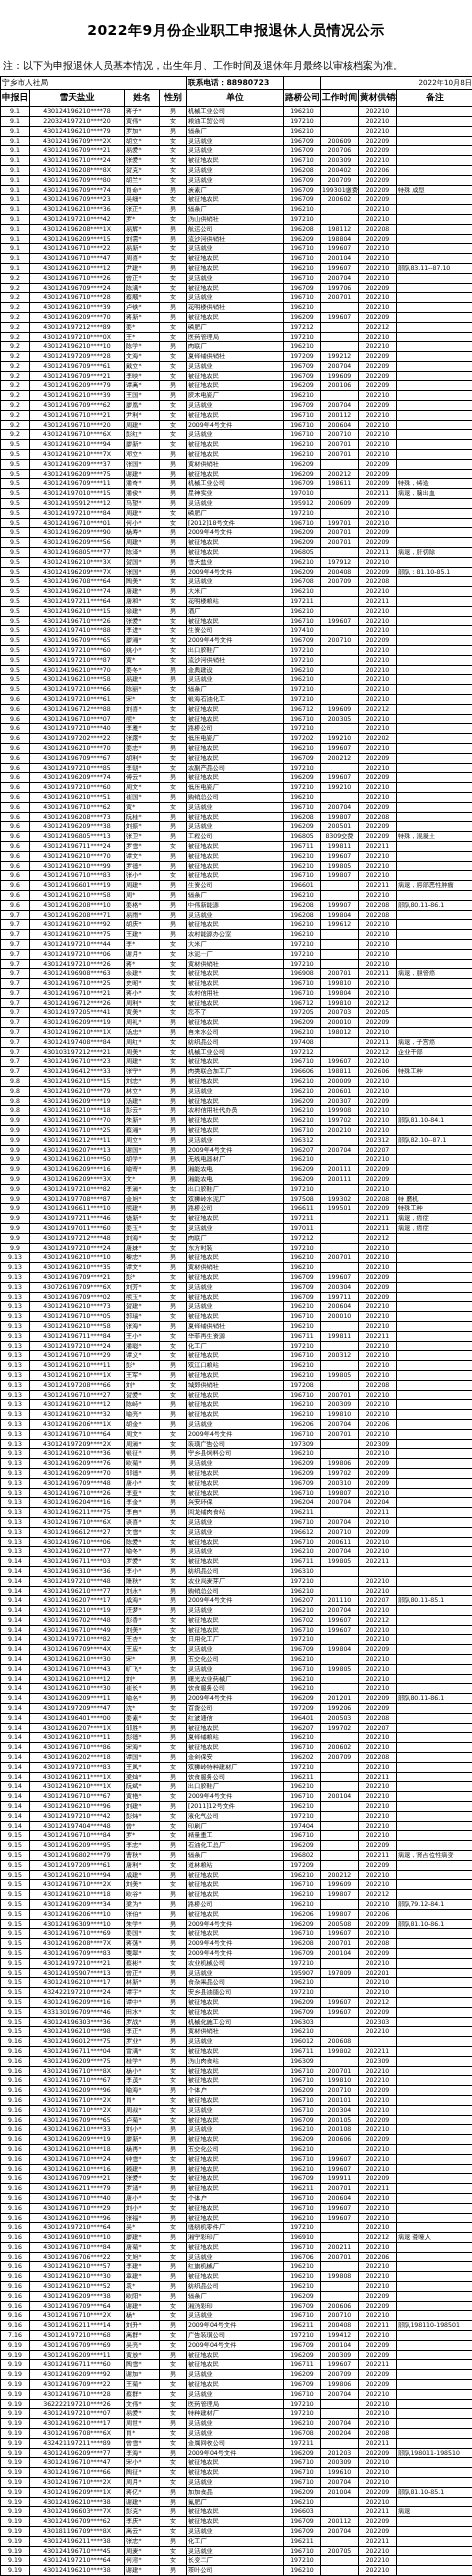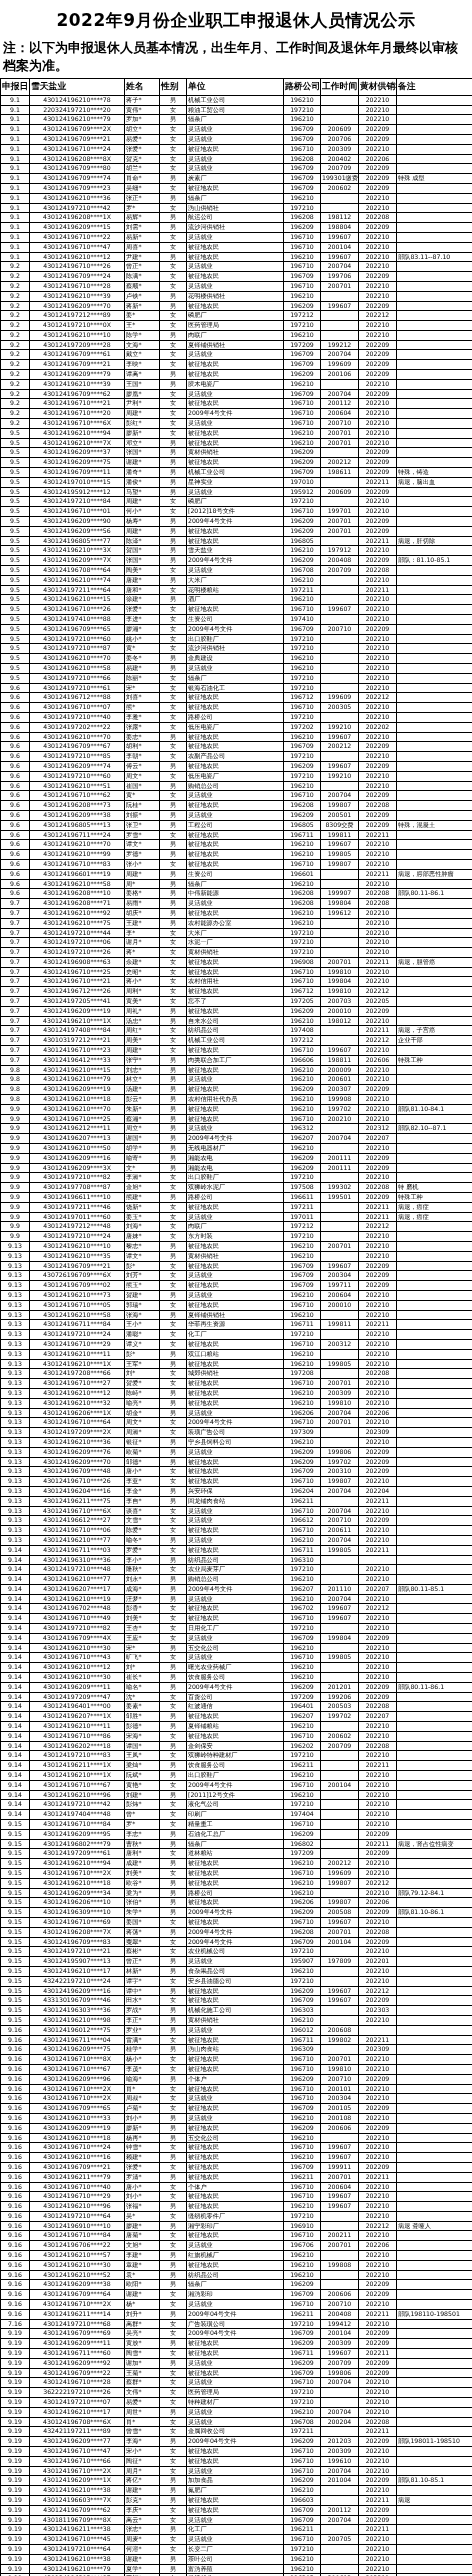--- a/index.html
+++ b/index.html
@@ -1,26 +1,26 @@
 <!DOCTYPE html>
 <html style="font-size:8.2px"><head>
 <meta charset="utf-8">
 <style>
   html,body{margin:0;padding:0;background:#fff;color:#000;}
   body{width:472px;font-family:"DejaVu Sans",sans-serif;}
   .page{width:472px;}
-  .title{margin:5px;padding:5.2px 0 2.1px;text-align:center;font-size:17px;font-weight:bold;letter-spacing:0.5px;line-height:1.2;}
-  .note{padding:1px 3.1px 3.1px;font-size:13px;font-weight:bold;}
+  .title{margin:17px;padding:5.2px 0 2.1px;text-align:center;font-size:14px;font-weight:bold;letter-spacing:0.5px;line-height:1.2;}
+  .note{padding:1px 3.1px 3.1px;font-size:10px;font-weight:normal;}
   table{border-collapse:collapse;table-layout:fixed;width:472px;}
   td,th{border:0.5px solid #000;box-sizing:border-box;overflow:hidden;white-space:nowrap;padding:0 1px;}
   tr.info-row td{height:13px;font-size:7.7px;}
   tr.info-row td.bureau{text-align:left;}
   tr.info-row td.phone{font-weight:bold;}
   tr.info-row td.pubdate{text-align:right;font-size:7.2px;}
-  tr.head-row th{height:17px;font-size:8.8px;font-weight:bold;text-align:left;}
+  tr.head-row th{height:17px;font-size:8.8px;font-weight:bold;text-align:center;}
   tbody td{height:9.8px;line-height:8.8px;font-size:6.2px;}
   td.a-c{text-align:center;}
   td.a-l{text-align:left;}
 </style>
 </head>
 <body>
 
 <div class="page">
   <h1 class="title">2022年9月份企业职工申报退休人员情况公示</h1>
   <div class="note">注：以下为申报退休人员基本情况，出生年月、工作时间及退休年月最终以审核档案为准。</div>
@@ -31,20 +31,26 @@
         <col style="width:95px">
         <col style="width:35px">
       <col style="width:27px">
         <col style="width:97px">
         <col style="width:37px">
       <col style="width:38px">
         <col style="width:38px">
         <col style="width:77px">
     </colgroup>
     <thead>
+      <tr class="info-row">
+        <td colspan="4" class="bureau">宁乡市人社局</td>
+        <td class="phone">联系电话：88980723</td>
+        <td></td>
+        <td colspan="3" class="pubdate">2022年10月8日</td>
+      </tr>
       <tr class="head-row">
         <th>申报日</th>
         <th>雪天盐业</th>
         <th>姓名</th>
         <th>性别</th>
         <th>单位</th>
         <th>路桥公司</th>
         <th>工作时间</th>
         <th>黄材供销社</th>
         <th>备注</th>

